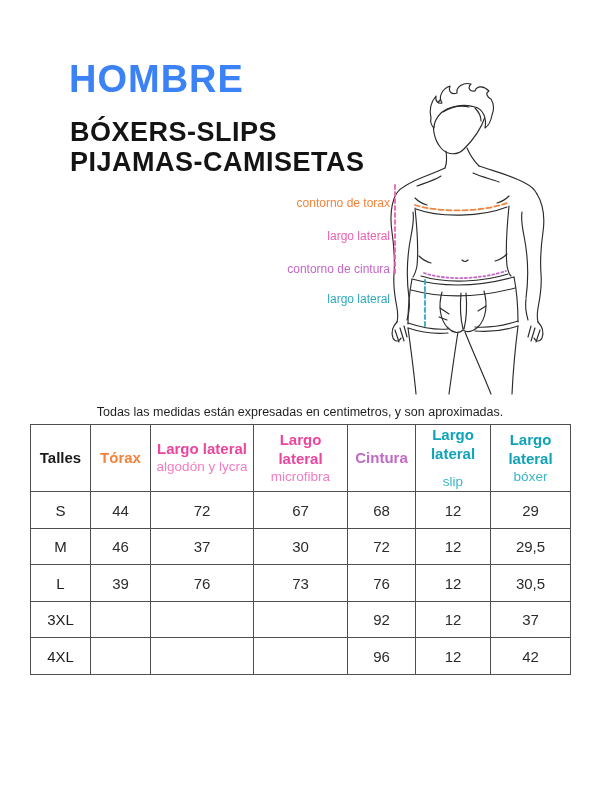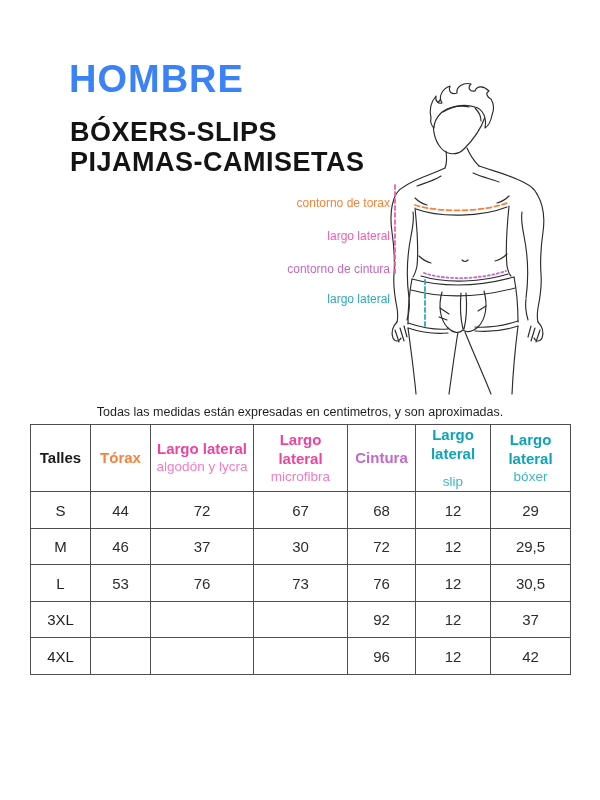--- a/index.html
+++ b/index.html
@@ -147,21 +147,21 @@
         <td class="talle">M</td>
         <td>46</td>
         <td>37</td>
         <td>30</td>
         <td>72</td>
         <td>12</td>
         <td>29,5</td>
       </tr>
       <tr>
         <td class="talle">L</td>
-        <td>53</td>
+        <td>39</td>
         <td>76</td>
         <td>73</td>
         <td>76</td>
         <td>12</td>
         <td>30,5</td>
       </tr>
       <tr>
         <td class="talle">3XL</td>
         <td></td>
         <td></td>

